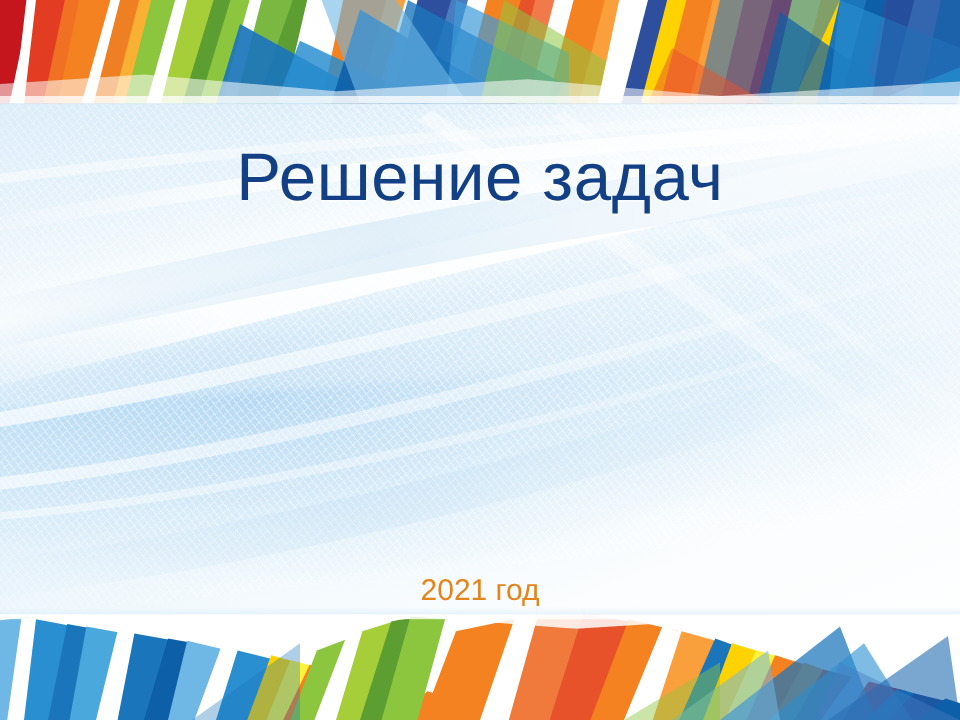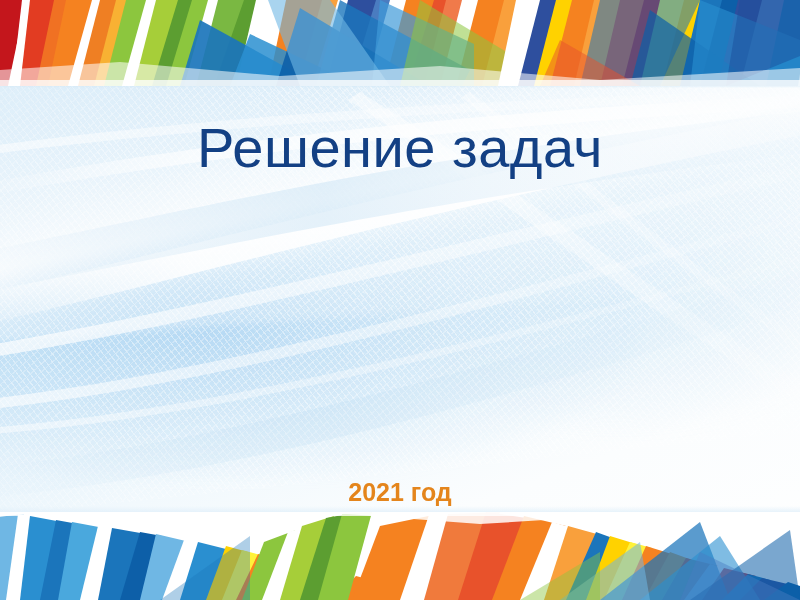--- a/index.html
+++ b/index.html
@@ -167,21 +167,21 @@
     text-shadow: 0 1px 0 rgba(255,255,255,.5);
     white-space: nowrap;
   }
   .year {
     position: absolute;
     left: 0; top: 476px;
     width: 800px;
     text-align: center;
     font-size: 25px;
     line-height: 32px;
-    font-weight: bold;
+    font-weight: normal;
     color: #e4851c;
     white-space: nowrap;
   }
 </style>
 </head>
 <body>
 
 <div id="slide">
 
   <div class="bg-base"></div>

